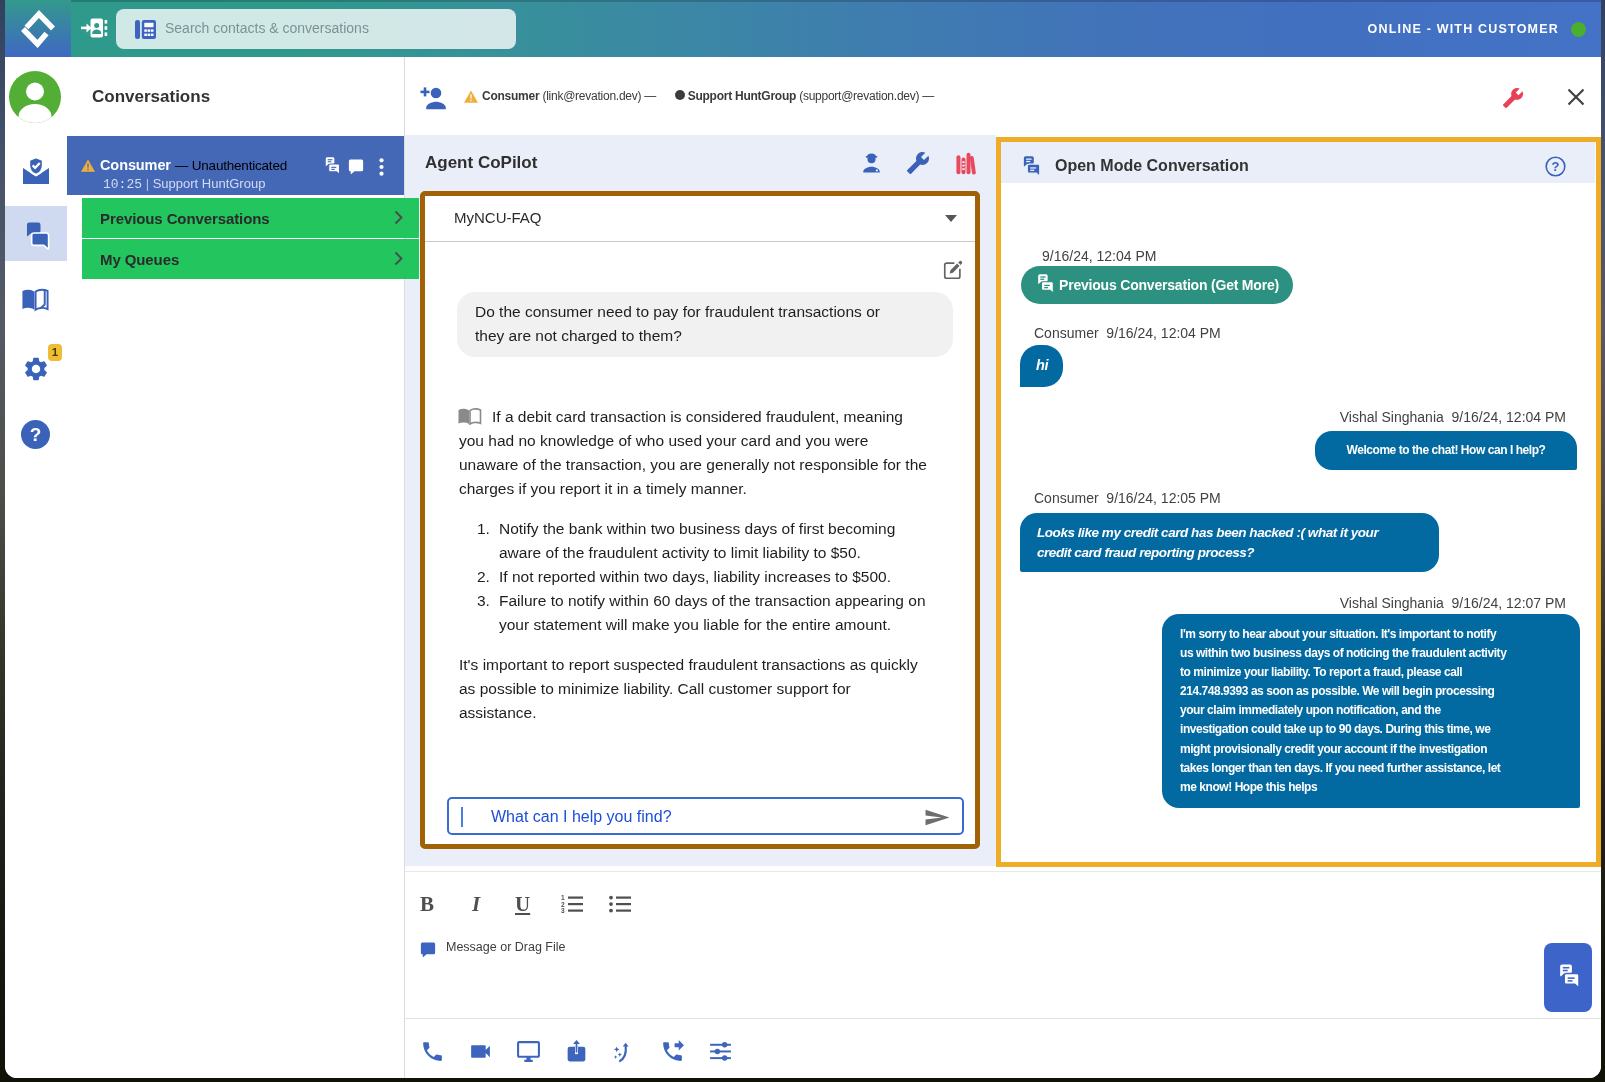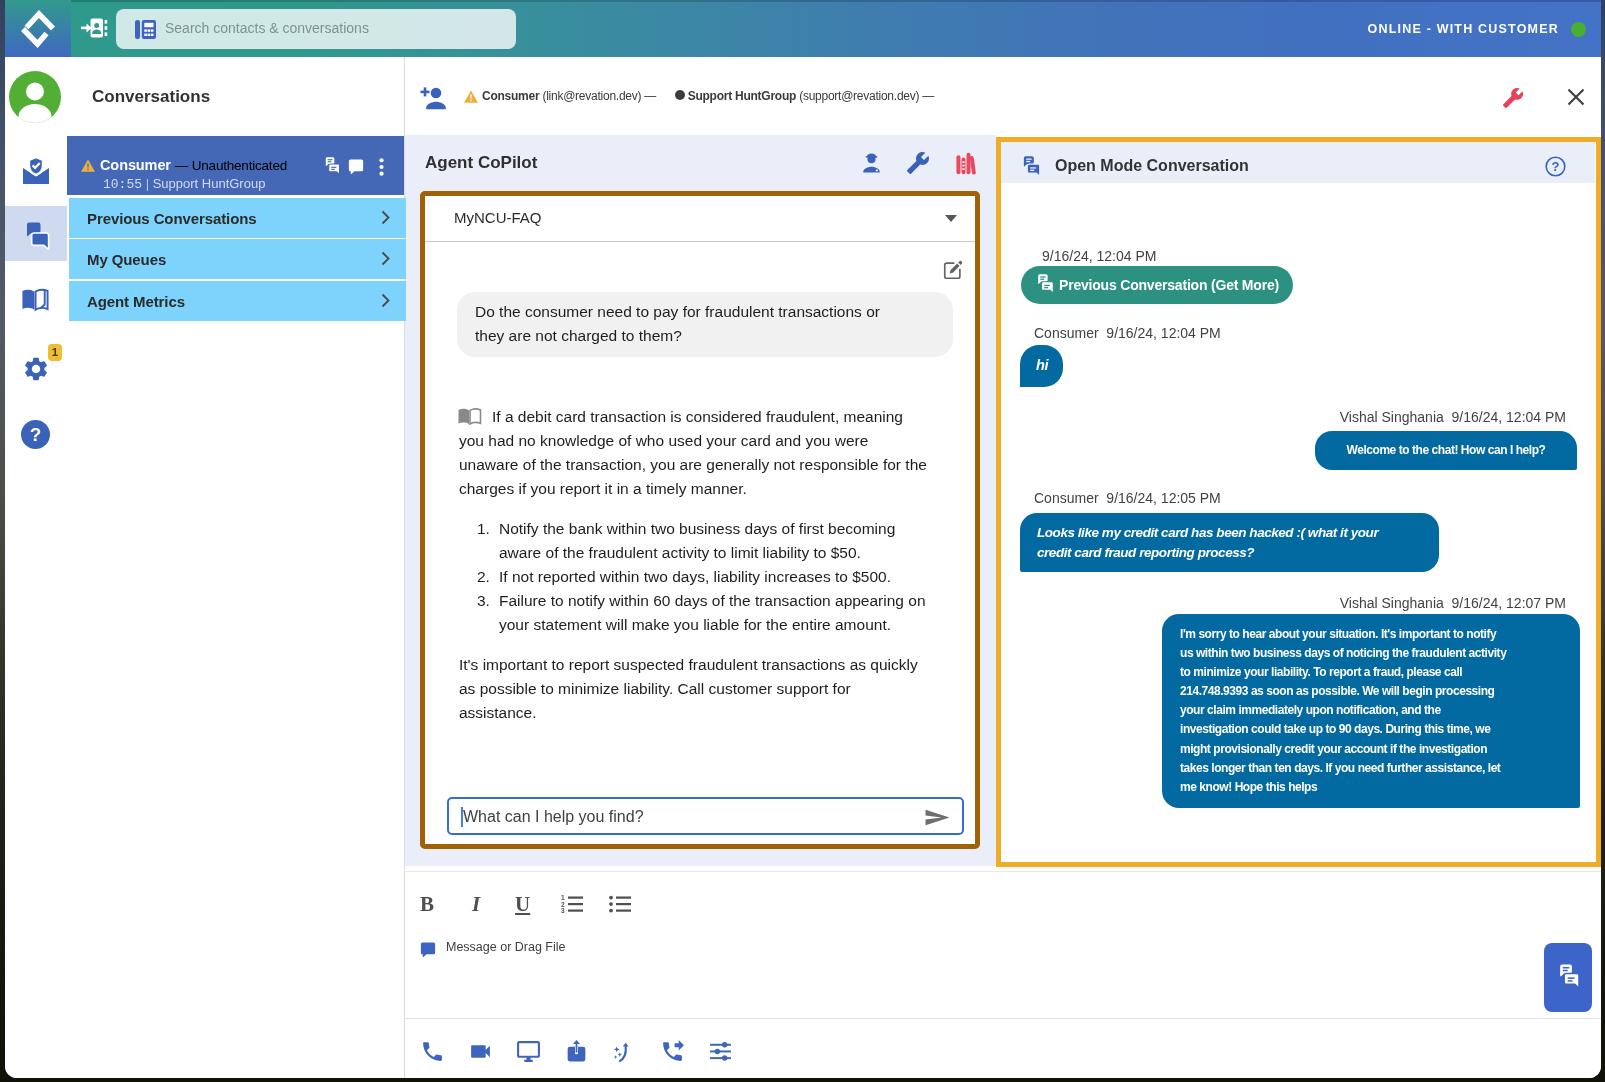--- a/index.html
+++ b/index.html
@@ -17,37 +17,37 @@
 #searchph{position:absolute;left:49px;top:11px;font-size:14px;color:#7c9196;}
 #online{position:absolute;right:42px;top:22px;font-size:12.5px;font-weight:bold;color:#fff;letter-spacing:1.2px;}
 #odot{position:absolute;right:15px;top:22px;width:15px;height:15px;border-radius:50%;background:#4aae2e;}
 
 #sidebar{position:absolute;left:0;top:57px;width:62px;height:1021px;background:#fff;border-right:1px solid #e4e4e4;}
 #sb-hl{position:absolute;left:0;top:149px;width:62px;height:55px;background:#cfd9ef;}
 
 #col2{position:absolute;left:62px;top:57px;width:337px;height:1021px;background:#fff;border-right:1px solid #dcdcdc;}
 #convhead{position:absolute;left:25px;top:30px;font-size:17px;font-weight:bold;color:#323232;}
 #selrow{position:absolute;left:0;top:79px;width:337px;height:59px;background:#4468b6;color:#fff;}
-.menurow{position:absolute;left:2px;width:337px;height:40px;background:#7dd3fc;text-align:right;}
+.menurow{position:absolute;left:15px;width:337px;height:40px;background:#22c55e;text-align:right;}
 .menurow .t{position:absolute;left:18px;top:12px;font-size:15px;letter-spacing:-0.1px;font-weight:bold;color:#2b2b2b;}
 .menurow .c{position:absolute;right:16px;top:12px;}
 
 #mainhead{position:absolute;left:399px;top:57px;width:1197px;height:78px;background:#fff;}
 
 #copilot{position:absolute;left:399px;top:135px;width:592px;height:731px;background:#e9eef9;}
 #cptitle{position:absolute;left:21px;top:18px;font-size:17px;font-weight:bold;color:#2f2f2f;}
 #cpcard{position:absolute;left:16px;top:56px;width:560px;height:658px;background:#fff;border:5px solid #a16207;border-radius:5px;box-sizing:border-box;}
 #dropline{position:absolute;left:0;top:45px;width:100%;height:1px;background:#c9c9c9;}
 #ddtext{position:absolute;left:29px;top:13px;font-size:15px;color:#2b2b2b;}
 #ddcaret{position:absolute;right:18px;top:19px;width:0;height:0;border-left:6px solid transparent;border-right:6px solid transparent;border-top:7px solid #565656;}
 #qbubble{position:absolute;left:32px;top:96px;width:496px;height:65px;background:#f1f1f2;border-radius:18px;box-sizing:border-box;}
 #qbubble .tx{position:absolute;left:18px;top:8px;font-size:15.5px;color:#1e1e1e;line-height:24px;}
 #answer{position:absolute;left:34px;top:209px;width:500px;font-size:15.5px;color:#1e1e1e;line-height:24px;}
 #cpinput{position:absolute;left:22px;top:601px;width:517px;height:38px;border:2px solid #3a6bd0;border-radius:5px;box-sizing:border-box;background:#fff;}
-#cpph{position:absolute;left:14px;top:9px;font-size:16px;color:#404040;}
+#cpph{position:absolute;left:14px;top:9px;font-size:16px;color:#1d4ed8;padding-left:28px;}
 
 #openpanel{position:absolute;left:991px;top:137px;width:605px;height:730px;border:5px solid #eeac27;background:#fff;box-sizing:border-box;}
 #ophead{position:absolute;left:0;top:0;width:594px;height:41px;background:#e9eef9;}
 #optitle{position:absolute;left:54px;top:15px;font-size:16px;font-weight:bold;color:#333;}
 #pill{position:absolute;left:19px;top:63px;width:507px;height:27px;background:#efefef;border-radius:14px;}
 #pill .tx{position:absolute;left:15px;top:5px;font-size:14px;color:#3e3e3e;}
 .ts{font-size:14px;color:#424242;}
 .cbubble{position:absolute;background:#0369a1;color:#fff;font-weight:bold;font-size:13.5px;letter-spacing:-0.45px;white-space:nowrap;font-style:italic;}
 .abubble{position:absolute;background:#0369a1;color:#fff;font-weight:bold;font-size:12px;letter-spacing:-0.45px;white-space:nowrap;}
 #gbtn{position:absolute;left:20px;top:124px;width:272px;height:38px;background:#2d9181;border-radius:19px;color:#fff;}
@@ -290,21 +290,21 @@
   </div>
   <div id="col2">
     <div id="convhead">Conversations</div>
     <div id="selrow">
       <svg width="14" height="13" viewBox="0 0 24 21" style="position:absolute;left:14px;top:23px">
         <path d="M12 0 L24 21 H0 Z" fill="#efaf3c"></path>
           <rect x="10.9" y="7" width="2.2" height="7" fill="#4468b6"></rect>
           <rect x="10.9" y="16" width="2.2" height="2.4" fill="#4468b6"></rect>
       </svg>
       <div style="position:absolute;left:33px;top:21px;font-size:14.5px;letter-spacing:-0.1px;"><b>Consumer</b> <span style="color:#000000;font-size:13.5px;letter-spacing:-0.2px;">— Unauthenticated</span></div>
-      <div style="position:absolute;left:36px;top:40px;font-size:13px;color:#d4dbf1;"><span class="mono" style="font-size:13px;">10:55</span> <span style="color:#b9c4e4">|</span> Support HuntGroup</div>
+      <div style="position:absolute;left:36px;top:40px;font-size:13px;color:#d4dbf1;"><span class="mono" style="font-size:13px;">10:25</span> <span style="color:#b9c4e4">|</span> Support HuntGroup</div>
       <svg width="19" height="19" viewBox="0 0 28 30" style="position:absolute;left:255px;top:21px">
         <path d="M7.3 0.5 h9 a2.2 2.2 0 0 1 2.2 2.2 v6.3 a2.2 2.2 0 0 1 -2.2 2.2 h-7.2 l-3.3 2.9 a.5.5 0 0 1 -.83 -.38 V2.7 a2.2 2.2 0 0 1 2.2-2.2 z" fill="#fff"></path>
         <rect x="8" y="3.4" width="7.5" height="1.8" fill="#4468b6"></rect>
           <rect x="8" y="6.6" width="5.6" height="1.8" fill="#4468b6"></rect>
         <path d="M11.8 11 h12.6 a2.2 2.2 0 0 1 2.2 2.2 v13.2 a.5.5 0 0 1 -.83.38 l-3.9-3.4 h-10 a2.2 2.2 0 0 1 -2.2-2.2 v-8 a2.2 2.2 0 0 1 2.2-2.2 z" fill="#fff" stroke="#4468b6" stroke-width="1.6"></path>
         <rect x="13.6" y="15.4" width="8" height="1.8" fill="#4468b6"></rect>
           <rect x="13.6" y="18.6" width="5.6" height="1.8" fill="#4468b6"></rect>
       </svg>
       <svg width="18" height="18" viewBox="0 0 24 24" style="position:absolute;left:280px;top:22px">
         <path d="M4.5 2 h15 a2 2 0 0 1 2 2 v11.5 a2 2 0 0 1 -2 2 h-9.5 l-4.2 3.8 a.5.5 0 0 1 -.85-.37 L4.9 17.5 h-.4 a2 2 0 0 1 -2-2 V4 a2 2 0 0 1 2-2 z" fill="#fff"></path>
@@ -316,26 +316,20 @@
       </svg>
     </div>
     <div class="menurow" style="top:140.5px">
         <span class="t">Previous Conversations</span>
         <svg class="c" width="9" height="15" viewBox="0 0 9 15">
           <polyline points="1.5,1.5 7.5,7.5 1.5,13.5" fill="none" stroke="#4a4a4a" stroke-width="1.8"></polyline>
         </svg>
       </div>
     <div class="menurow" style="top:182px">
         <span class="t">My Queues</span>
-        <svg class="c" width="9" height="15" viewBox="0 0 9 15">
-          <polyline points="1.5,1.5 7.5,7.5 1.5,13.5" fill="none" stroke="#4a4a4a" stroke-width="1.8"></polyline>
-        </svg>
-      </div>
-    <div class="menurow" style="top:223.5px">
-        <span class="t">Agent Metrics</span>
         <svg class="c" width="9" height="15" viewBox="0 0 9 15">
           <polyline points="1.5,1.5 7.5,7.5 1.5,13.5" fill="none" stroke="#4a4a4a" stroke-width="1.8"></polyline>
         </svg>
       </div>
   </div>
   <div id="openpanel">
     <div id="ophead">
       <svg width="21" height="22" viewBox="0 0 28 30" style="position:absolute;left:19px;top:14px">
         <path d="M7.3 0.5 h9 a2.2 2.2 0 0 1 2.2 2.2 v6.3 a2.2 2.2 0 0 1 -2.2 2.2 h-7.2 l-3.3 2.9 a.5.5 0 0 1 -.83 -.38 V2.7 a2.2 2.2 0 0 1 2.2-2.2 z" fill="#3a62b8"></path>
         <rect x="8" y="3.4" width="7.5" height="1.8" fill="#e9eef9"></rect>

